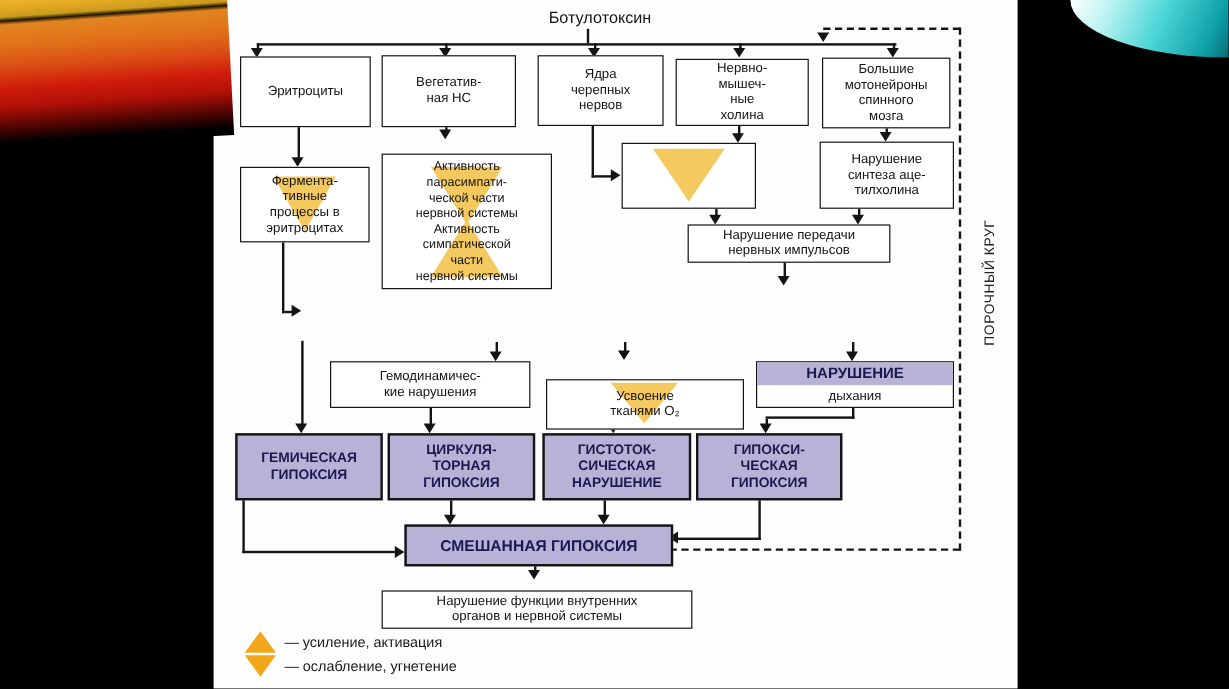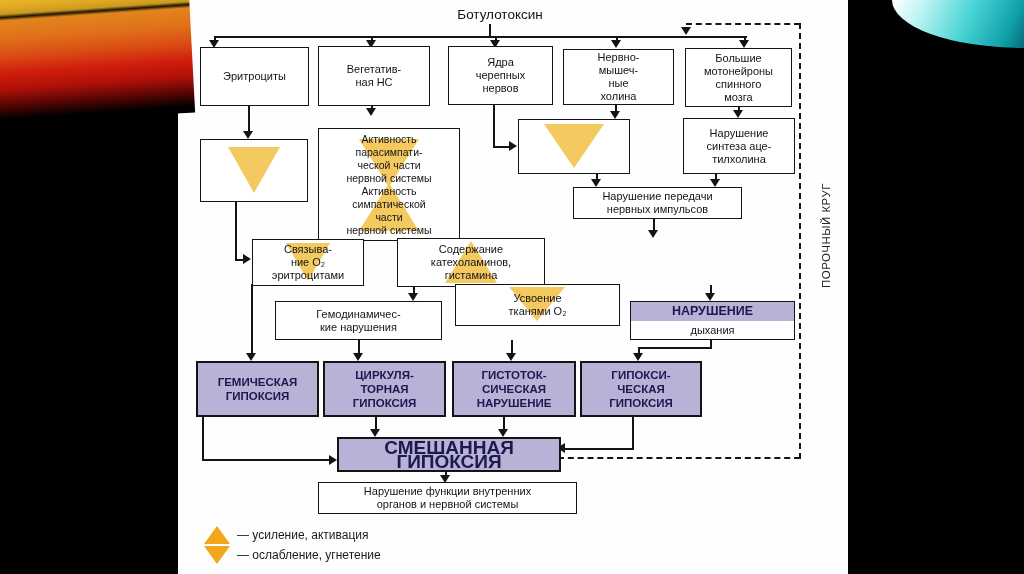--- a/index.html
+++ b/index.html
@@ -87,20 +87,24 @@
   <i class="vl" style="left:493px;top:103px;height:45px"></i>
   <i class="hl" style="left:493px;top:146px;width:18px"></i>
     <i class="ar" style="left:509px;top:141px"></i>
   <i class="vl" style="left:615px;top:103px;height:9px"></i>
     <i class="ad" style="left:610px;top:111px"></i>
   <i class="vl" style="left:738px;top:105px;height:6px"></i>
     <i class="ad" style="left:733px;top:110px"></i>
 
   <div class="bx" style="left:200px;top:139px;width:106px;height:61px">
     <span class="tri" style="left:27px;top:7px;border-left:26px solid transparent;border-right:26px solid transparent;border-top:46px solid #f4c95f"></span>
+    <span class="t">Фермента-
+тивные
+процессы в
+эритроцитах</span>
     </div>
   <div class="bx" style="left:318px;top:128px;width:140px;height:111px;font-size:10.5px;line-height:13px">
     <span class="tri" style="left:40px;top:10px;border-left:30px solid transparent;border-right:30px solid transparent;border-top:48px solid #f4c95f"></span>
     <span class="tri" style="left:40px;top:54px;border-left:30px solid transparent;border-right:30px solid transparent;border-bottom:48px solid #f4c95f"></span>
     <span class="t">Активность
 парасимпати-
 ческой части
 нервной системы
 Активность
 симпатической
@@ -123,49 +127,37 @@
   <div class="bx" style="left:573px;top:187px;width:167px;height:30px">
       <span class="t">Нарушение передачи
 нервных импульсов</span>
     </div>
   <i class="vl" style="left:653px;top:217px;height:14px"></i>
     <i class="ad" style="left:648px;top:230px"></i>
 
   <i class="vl" style="left:235px;top:200px;height:61px"></i>
   <i class="hl" style="left:235px;top:259px;width:10px"></i>
     <i class="ar" style="left:243px;top:254px"></i>
-  <div class="bx" style="left:252px;top:239px;width:110px;height:45px">
-    <span class="tri" style="left:33px;top:3px;border-left:22px solid transparent;border-right:22px solid transparent;border-top:38px solid #f4c95f"></span>
-    <span class="t">Связыва-
-ние O₂
-эритроцитами</span>
-    </div>
   <i class="vl" style="left:438px;top:227px;height:4px"></i>
     <i class="ad" style="left:433px;top:230px"></i>
-  <div class="bx" style="left:397px;top:238px;width:146px;height:47px">
-    <span class="tri" style="left:47px;top:2px;border-left:26px solid transparent;border-right:26px solid transparent;border-bottom:42px solid #f4c95f"></span>
-    <span class="t">Содержание
-катехоламинов,
-гистамина</span>
-    </div>
 
   <i class="vl" style="left:251px;top:284px;height:70px"></i>
     <i class="ad" style="left:246px;top:353px"></i>
   <i class="vl" style="left:413px;top:285px;height:9px"></i>
     <i class="ad" style="left:408px;top:293px"></i>
   <i class="vl" style="left:520px;top:285px;height:8px"></i>
     <i class="ad" style="left:515px;top:292px"></i>
   <i class="vl" style="left:710px;top:285px;height:9px"></i>
     <i class="ad" style="left:705px;top:293px"></i>
 
   <div class="bx" style="left:275px;top:301px;width:165px;height:37px">
       <span class="t">Гемодинамичес-
 кие нарушения</span>
     </div>
-  <div class="bx" style="left:455px;top:284px;width:163px;height:40px">
+  <div class="bx" style="left:455px;top:316px;width:163px;height:40px">
     <span class="tri" style="left:53px;top:2px;border-left:28px solid transparent;border-right:28px solid transparent;border-top:34px solid #f4c95f"></span>
     <span class="t">Усвоение
 тканями O₂</span>
     </div>
   <div class="bx" style="left:630px;top:301px;width:163px;height:37px;padding:0;justify-content:flex-start">
     <div class="resp-band">
         <span>НАРУШЕНИЕ</span>
       </div>
     <div class="resp-bottom">
         <span>дыхания</span>
@@ -205,26 +197,26 @@
   <i class="hl" style="left:202px;top:459px;width:127px"></i>
     <i class="ar" style="left:329px;top:455px"></i>
   <i class="vl" style="left:375px;top:413px;height:17px"></i>
     <i class="ad" style="left:370px;top:429px"></i>
   <i class="vl" style="left:503px;top:413px;height:17px"></i>
     <i class="ad" style="left:498px;top:429px"></i>
   <i class="vl" style="left:632px;top:413px;height:37px"></i>
   <i class="hl" style="left:565px;top:448px;width:69px"></i>
     <i class="al" style="left:557px;top:443px"></i>
 
-  <div class="bx purple" style="left:337px;top:437px;width:220px;height:31px;font-size:19px">
+  <div class="bx purple" style="left:337px;top:437px;width:220px;height:31px;font-size:13px">
       <span class="t">СМЕШАННАЯ ГИПОКСИЯ</span>
     </div>
   <i class="vl" style="left:445px;top:468px;height:8px"></i>
     <i class="ad" style="left:440px;top:475px"></i>
-  <div class="bx" style="left:318px;top:482px;width:257px;height:30px">
+  <div class="bx" style="left:318px;top:492px;width:257px;height:30px">
       <span class="t">Нарушение функции внутренних
 органов и нервной системы</span>
     </div>
 
   <i class="dh" style="left:686px;top:23px;width:114px"></i>
   <i class="dv" style="left:799px;top:23px;height:436px"></i>
   <i class="dh" style="left:558px;top:457px;width:242px"></i>
   <i class="ad" style="left:681px;top:27px"></i>
   <div class="vicious">ПОРОЧНЫЙ КРУГ</div>
 

